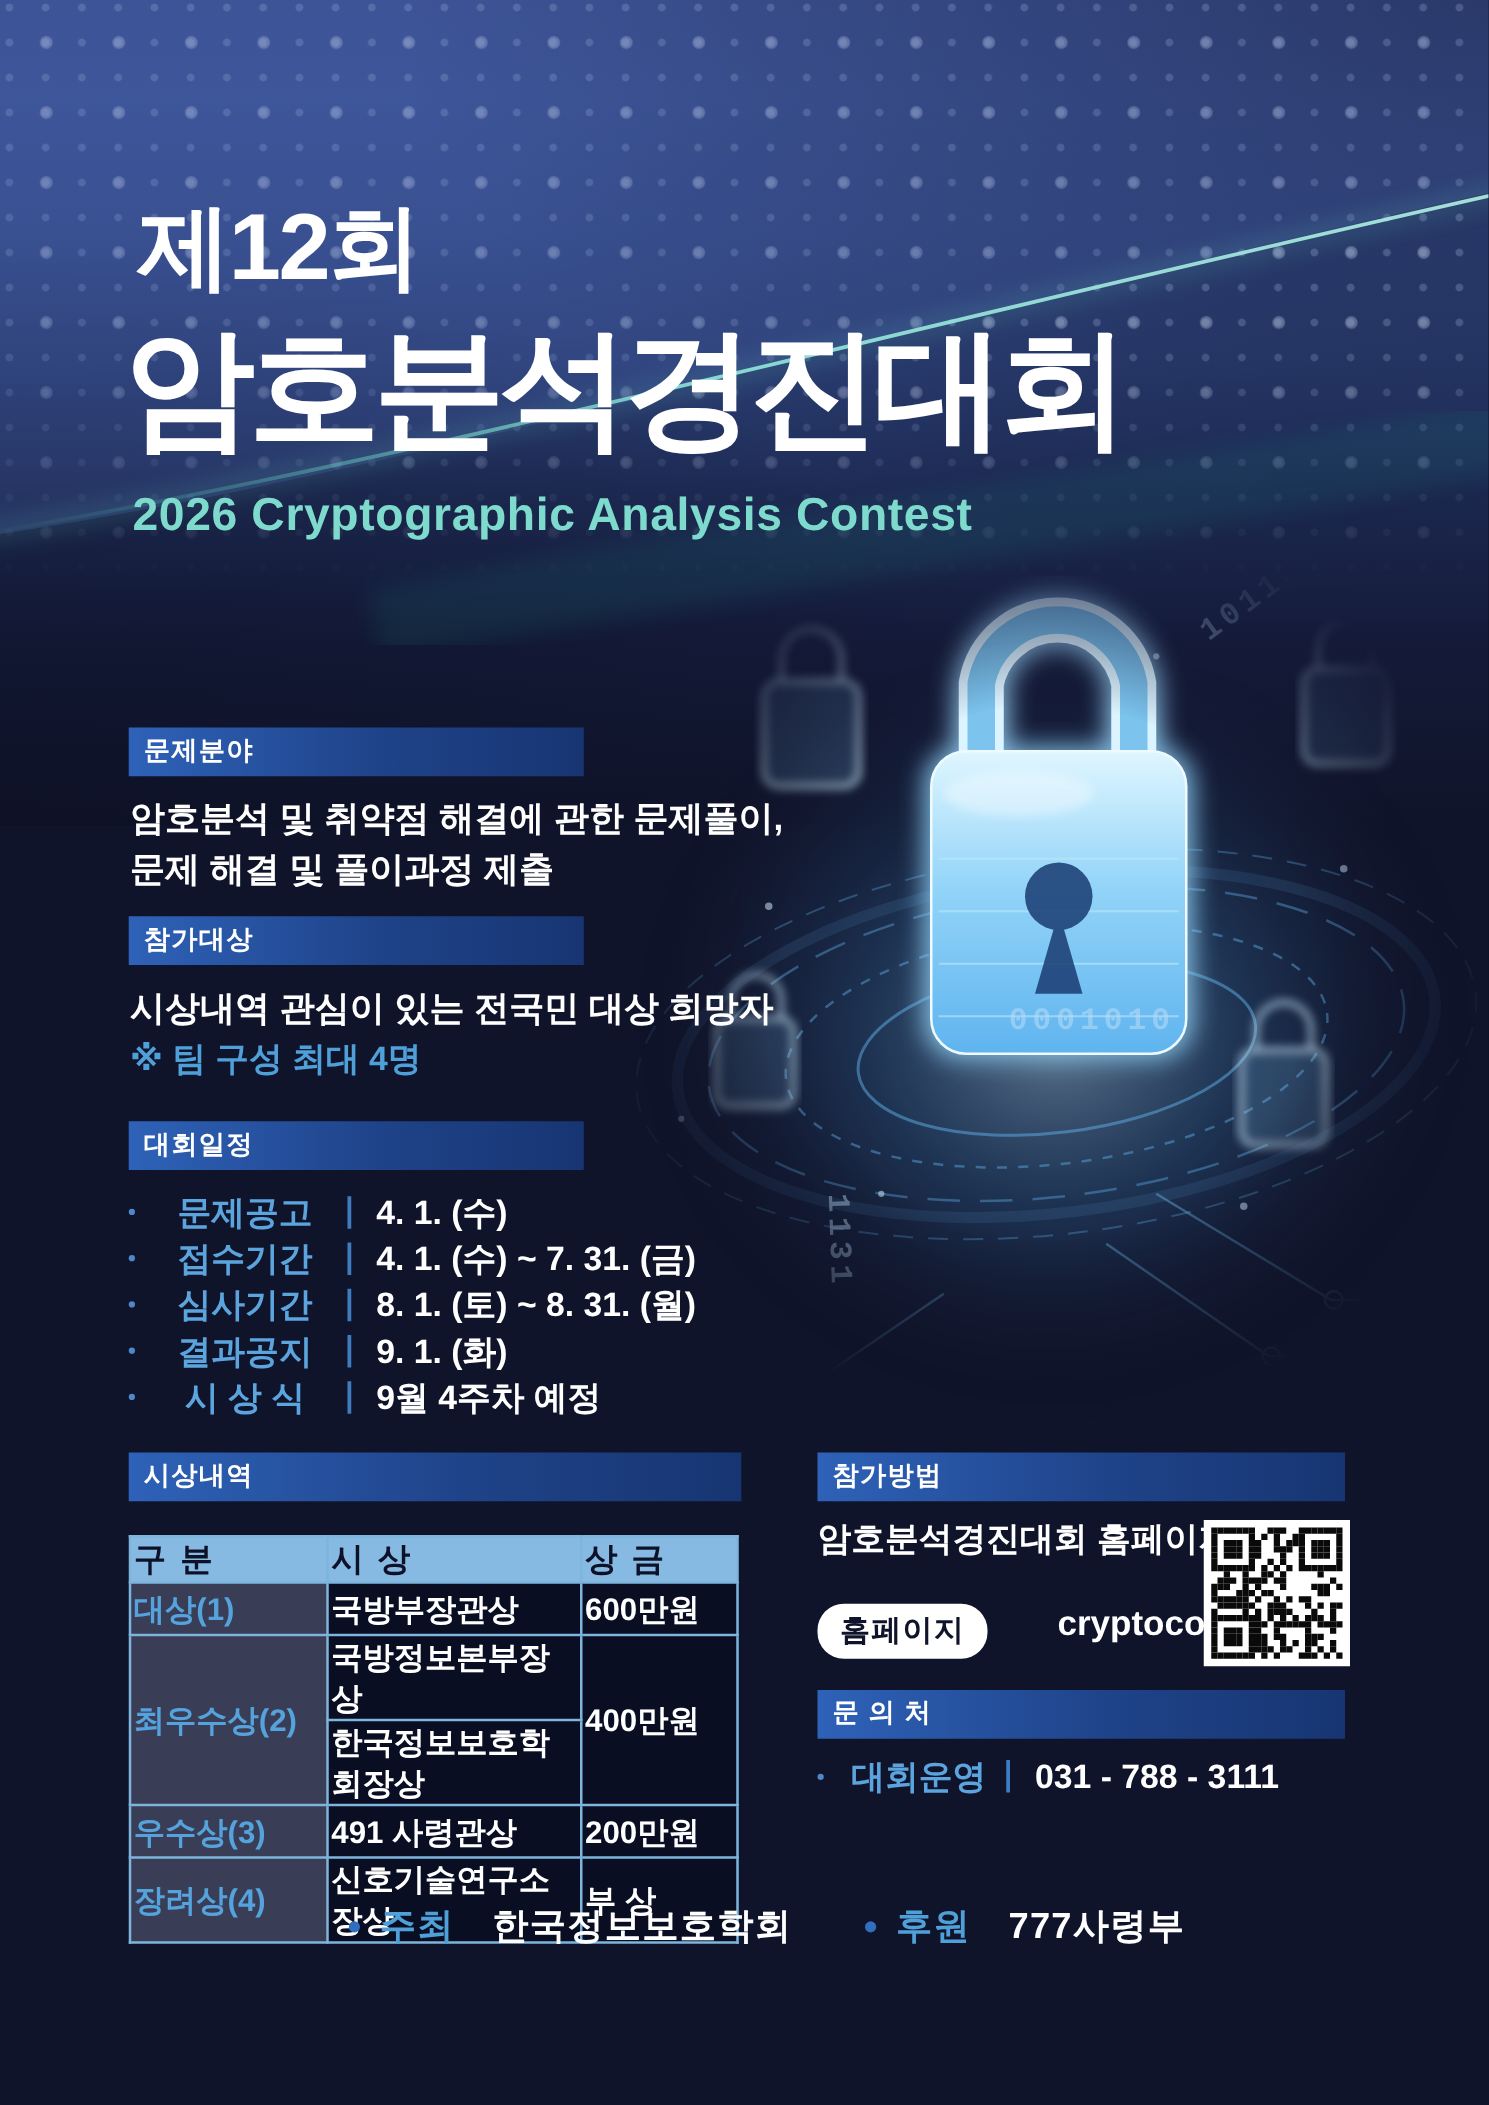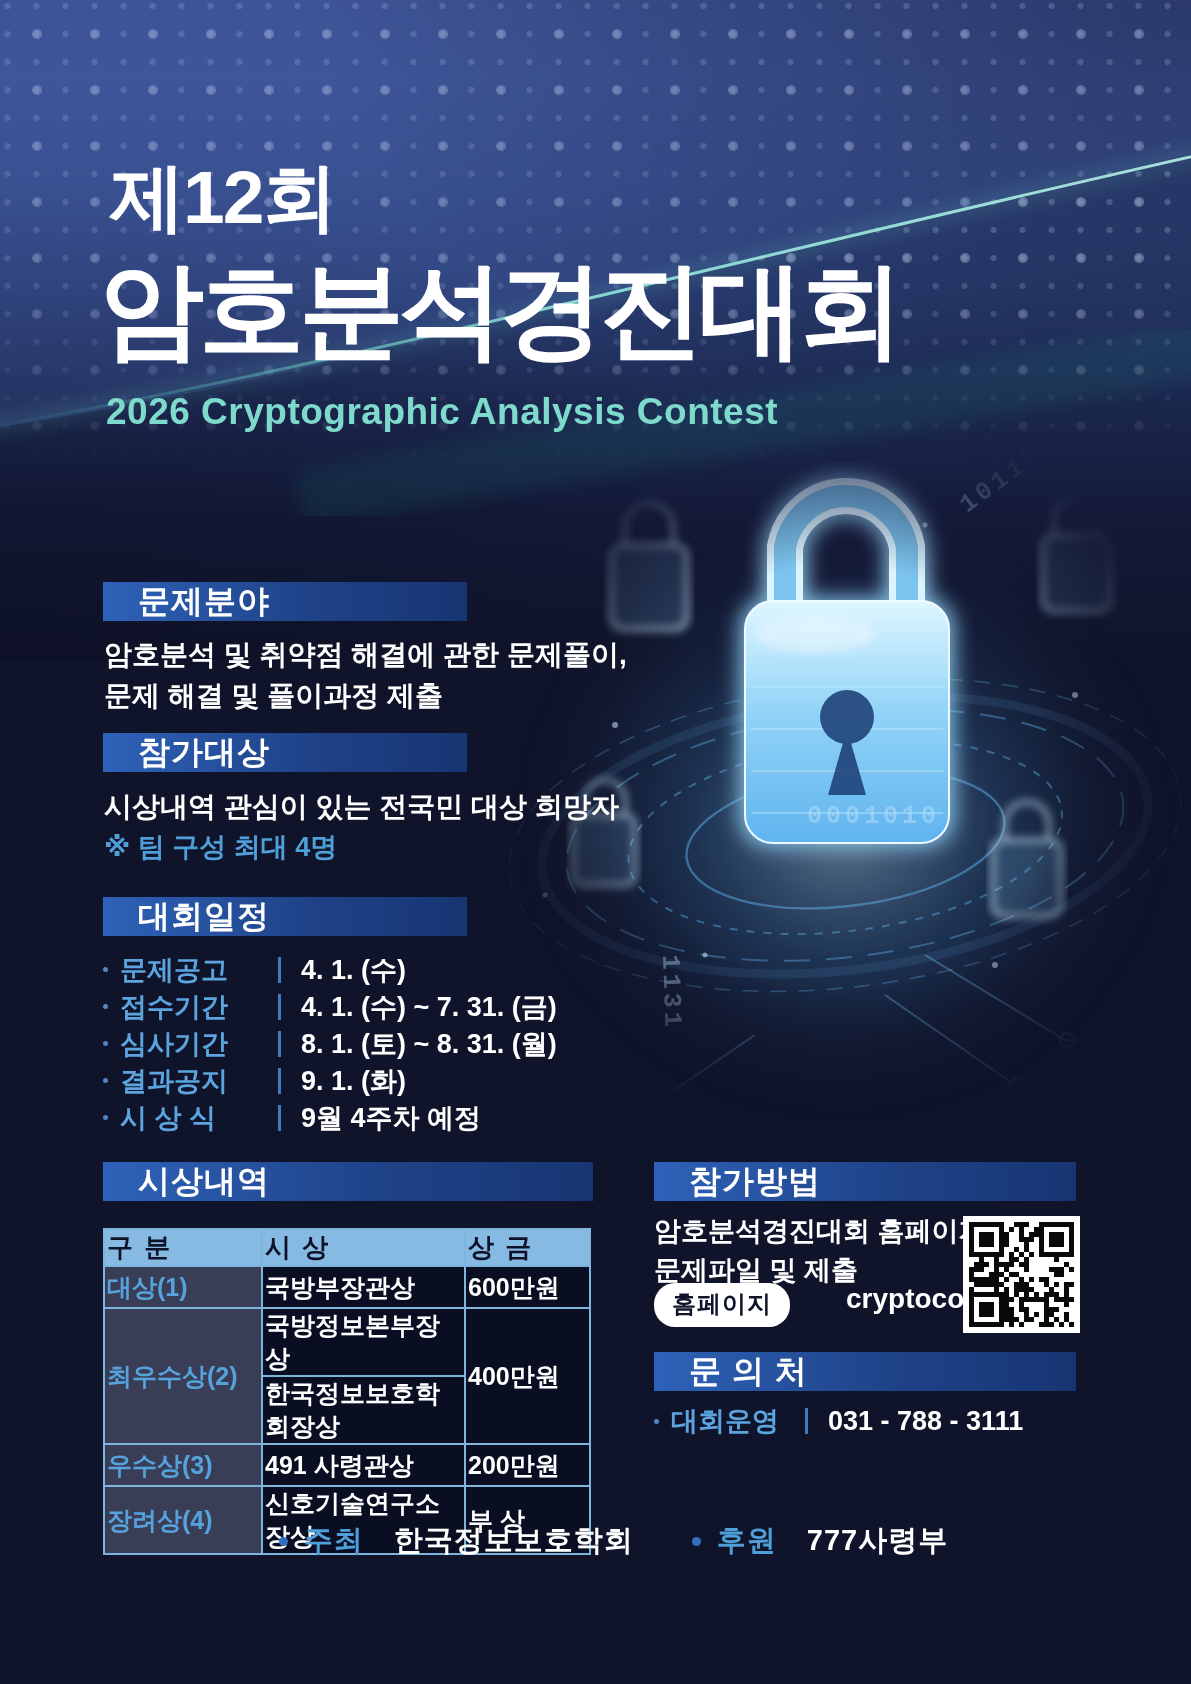--- a/index.html
+++ b/index.html
@@ -41,42 +41,42 @@
   .bin{font-size:25px;fill:#b9dcf6;opacity:.55;letter-spacing:4px;font-weight:700;
        font-family:"Liberation Mono","DejaVu Sans Mono",monospace;}
   
   .edition{position:absolute;left:110px;top:148px;font-size:75px;font-weight:800;
            letter-spacing:-2px;color:#fff;}
   .main-title{position:absolute;left:99px;top:241px;font-size:105px;font-weight:800;
               letter-spacing:-5px;color:#fff;white-space:nowrap;}
   .subtitle{position:absolute;left:106px;top:391px;font-size:37px;font-weight:600;
             color:#7edacd;letter-spacing:.5px;}
   
-  .bar{position:absolute;height:39px;box-sizing:border-box;padding-left:35px;
+  .bar{position:absolute;height:39px;box-sizing:border-box;padding-left:12px;
        background:linear-gradient(90deg,#2e62b8 0%, #1f4389 55%, #173572 100%);
-       color:#fff;font-size:32px;font-weight:800;line-height:38px;letter-spacing:1px;}
+       color:#fff;font-size:21px;font-weight:800;line-height:38px;letter-spacing:1px;}
   .bar-problem{left:103px;top:582px;width:364px;}
   .bar-elig{left:103px;top:733px;width:364px;}
   .bar-sched{left:103px;top:897px;width:364px;}
   .bar-award{left:103px;top:1162px;width:490px;}
   .bar-howto{left:654px;top:1162px;width:422px;}
   .bar-contact{left:654px;top:1352px;width:422px;}
   
   .body-text{position:absolute;font-size:28px;font-weight:700;line-height:41px;color:#fff;}
   .problem-text{left:104px;top:634px;}
   .elig-text{left:104px;top:786px;}
   .elig-note{position:absolute;left:104px;top:829px;font-size:27px;font-weight:700;color:#4f9fd8;}
   
   .info-list{position:absolute;display:flex;flex-direction:column;}
   .sched-list{left:103px;top:951px;}
   .contact-list{left:654px;top:1399px;}
   .info-row{display:flex;align-items:center;height:37px;}
   .contact-list .info-row{height:44px;}
   .idot{width:5px;height:5px;border-radius:50%;background:#4f87c8;margin-right:12px;flex:0 0 auto;}
-  .ilabel{color:#5ba4de;font-size:27px;font-weight:700;width:152px;}
+  .ilabel{color:#5ba4de;font-size:27px;font-weight:700;width:152px;text-align:center;}
   .contact-list .ilabel{width:128px;}
   .isep{width:3px;height:26px;background:#3e7cc0;margin:0 20px 0 6px;flex:0 0 auto;}
   .ivalue{color:#fff;font-size:27px;font-weight:700;white-space:nowrap;}
   
   .award-table{position:absolute;left:103px;top:1228px;border-collapse:collapse;table-layout:fixed;}
   .award-table th,.award-table td{border:2px solid #7db5dd;text-align:left;
      font-weight:700;padding:0 2px;}
   .award-table th{background:#86bae3;color:#0d1229;font-size:26px;height:26px;letter-spacing:2px;}
   .award-table td{font-size:25px;}
   td.cat{background:rgba(152,162,188,.30);color:#55a2dd;}
@@ -308,21 +308,20 @@
       <td class="cat">장려상(4)</td>
       <td class="cell-dark">신호기술연구소장상</td>
       <td class="cell-dark">부 상</td>
     </tr>
   </tbody>
     </table>
 
   <div class="bar bar-howto">참가방법</div>
   <div class="body-text howto-text">
     <div>암호분석경진대회 홈페이지 내</div>
-    <div>문제파일 및 제출</div>
   </div>
   <div class="homepage-row">
     <span class="homepage-pill">홈페이지</span>
     <span class="homepage-url">cryptocontest.kr</span>
   </div>
   <div id="qr">
       <div class="on"></div>
       <div class="on"></div>
       <div class="on"></div>
       <div class="on"></div>

